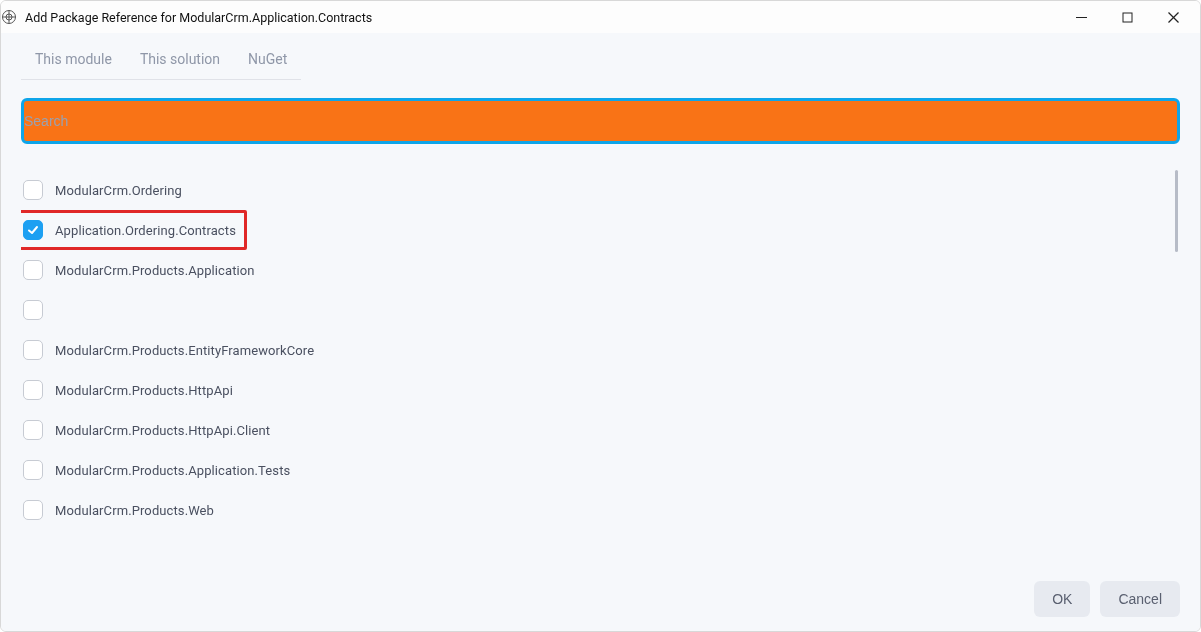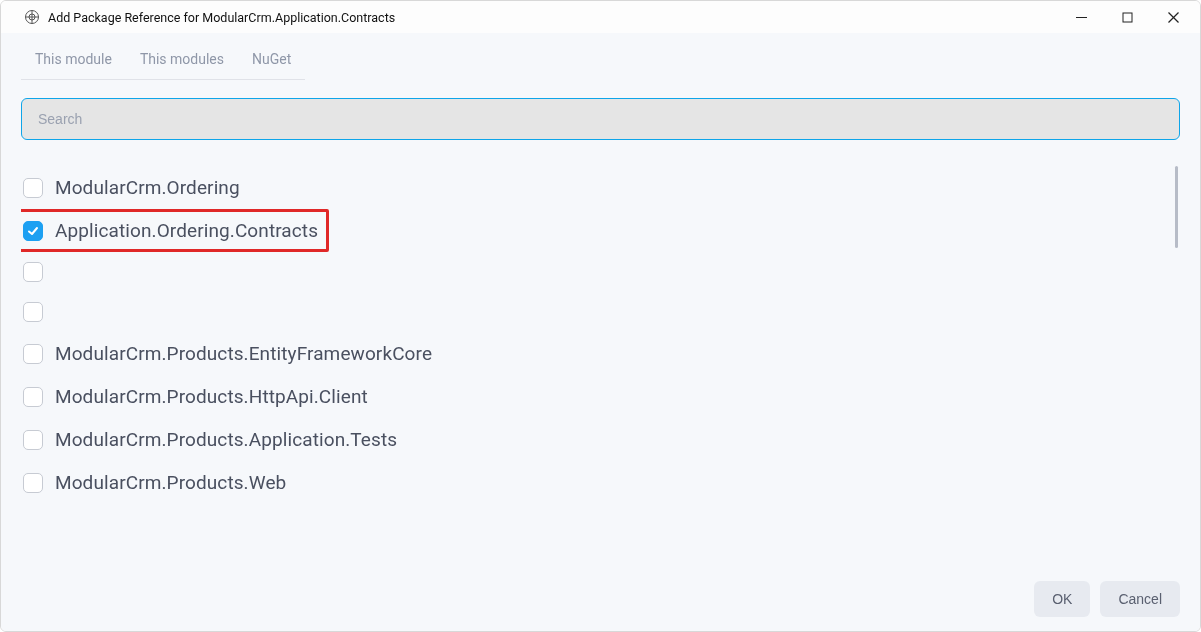--- a/index.html
+++ b/index.html
@@ -13,21 +13,21 @@
     border-radius: 6px;
     display: flex;
     flex-direction: column;
   }
 
   
   .titlebar {
     display: flex;
     align-items: center;
     height: 32px;
-    padding: 0 4px 0 23px;
+    padding: 0 4px 0 0;
     background: #fdfdfd;
   }
   .titlebar .title-icon {
     width: 16px; height: 16px;
     margin-right: 8px;
     display: inline-flex;
     align-items: center; justify-content: center;
   }
   .titlebar .title-text {
     font-size: 12.5px;
@@ -80,24 +80,24 @@
     background: #1da0f2;
   }
   .tab-highlight {
     border: 3px solid #e02828;
     border-radius: 2px;
     padding: 7px 11px 9px 11px !important;
   }
 
   
   .search-box {
-    background: #e5e5e5;
-    border: 1px solid #0ea5e9;
+    background: #f97316;
+    border: 3px solid #0ea5e9;
     border-radius: 6px;
-    padding: 12px 16px;
+    padding: 12px 0;
     font-size: 14px;
     color: #333;
     width: 100%;
     outline: none;
   }
   .search-box::placeholder { color: #9aa1b0; }
 
   
   .list-wrap {
     margin-top: 26px;
@@ -124,21 +124,21 @@
     display: flex; align-items: center; justify-content: center;
     flex-shrink: 0;
   }
   .checkbox.checked {
     background: #1da0f2;
     border-color: #1da0f2;
   }
   .checkbox.checked svg { display: block; }
   .checkbox svg { display: none; }
   .item-label {
-    font-size: 19px;
+    font-size: 13px;
     color: #4a5060;
     letter-spacing: 0.1px;
   }
   .item-highlight {
     border: 3px solid #e02828;
     border-radius: 2px;
     padding: 7px 8px 7px 2px;
     margin-left: -3px;
     width: fit-content;
   }
@@ -199,21 +199,21 @@
           <line x1="10.5" y1="0.5" x2="0.5" y2="10.5" stroke="#222" stroke-width="1.2"></line>
         </svg>
     </div>
   </div>
 </div>
 
 <div class="dialog-body">
 
   <div class="tabs" id="tabs">
       <div class="tab">This module</div>
-      <div class="tab">This modules</div>
+      <div class="tab">This solution</div>
       <div class="tab">NuGet</div>
     </div>
 
   <input class="search-box" type="text" placeholder="Search" style="">
 
   <div class="list-wrap">
     <div class="package-list" id="package-list">
         <div class="list-item">
           <div class="checkbox"></div>
           <span class="item-label">ModularCrm.Ordering</span>
@@ -221,27 +221,32 @@
         <div class="list-item item-highlight">
           <div class="checkbox checked">
             <svg width="12" height="12" viewBox="0 0 12 12">
               <polyline points="2,6.5 5,9 10,3" fill="none" stroke="#fff" stroke-width="2" stroke-linecap="round" stroke-linejoin="round"></polyline>
             </svg>
           </div>
           <span class="item-label">Application.Ordering.Contracts</span>
         </div>
         <div class="list-item">
           <div class="checkbox"></div>
+          <span class="item-label">ModularCrm.Products.Application</span>
         </div>
         <div class="list-item">
           <div class="checkbox"></div>
         </div>
         <div class="list-item">
           <div class="checkbox"></div>
           <span class="item-label">ModularCrm.Products.EntityFrameworkCore</span>
+        </div>
+        <div class="list-item">
+          <div class="checkbox"></div>
+          <span class="item-label">ModularCrm.Products.HttpApi</span>
         </div>
         <div class="list-item">
           <div class="checkbox"></div>
           <span class="item-label">ModularCrm.Products.HttpApi.Client</span>
         </div>
         <div class="list-item">
           <div class="checkbox"></div>
           <span class="item-label">ModularCrm.Products.Application.Tests</span>
         </div>
         <div class="list-item">

